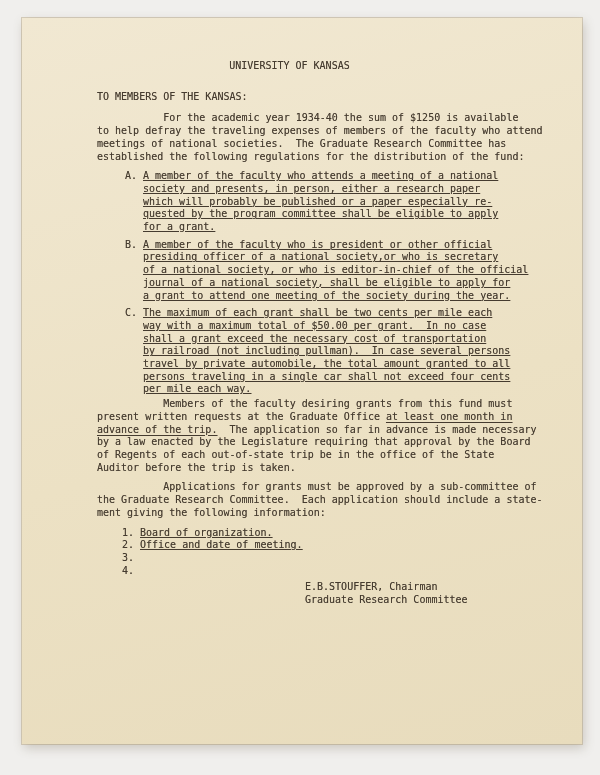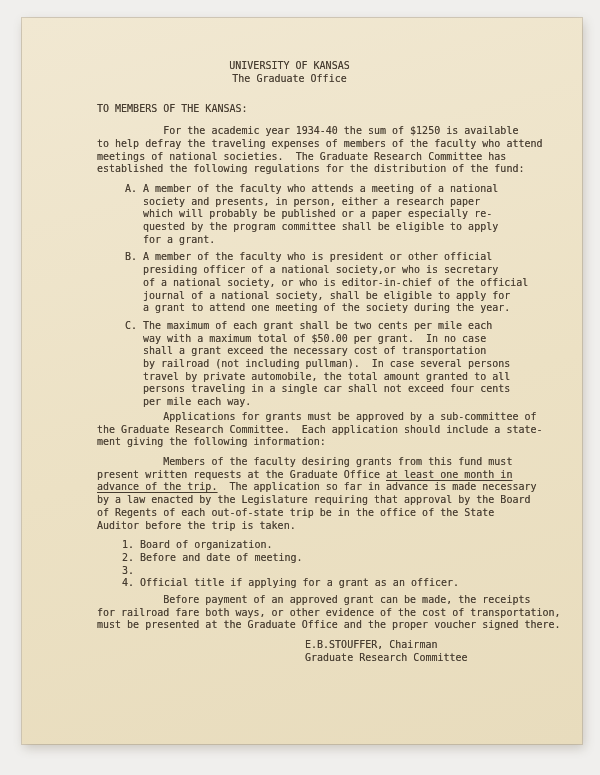--- a/index.html
+++ b/index.html
@@ -26,32 +26,31 @@
   .tw{white-space:pre;margin:0;font:inherit;}
   .letterhead{text-align:center;margin:0 54px 18px 0;}
   .salutation{margin-bottom:9px;}
   .para{margin-bottom:7px;}
   .li{display:flex;}
   .regs .li{margin-bottom:5px;}
   .regs .li:last-child{margin-bottom:2px;}
   .regs .li-label{flex:none;margin-left:28px;width:18px;}
   .info{margin-bottom:4px;}
   .info .li-label{flex:none;margin-left:25px;width:18px;}
-  .li-text{flex:none;}
+  .li-text{flex:none;text-decoration:underline;}
   .u{text-decoration:underline;text-underline-offset:1.5px;text-decoration-thickness:1px;}
   .sig{margin-left:208px;margin-bottom:7px;}
 </style>
 </head>
 <body>
 
 <div class="paper">
 
   <div class="letterhead">
     <div class="tw">UNIVERSITY OF KANSAS</div>
-    <div class="tw">The Graduate Office</div>
   </div>
 
   <div class="tw salutation">TO MEMBERS OF THE KANSAS:</div>
 
   <pre class="tw para">           For the academic year 1934-40 the sum of $1250 is available
 to help defray the traveling expenses of members of the faculty who attend
 meetings of national societies.  The Graduate Research Committee has
 established the following regulations for the distribution of the fund:</pre>
 
   <div class="regs">
@@ -76,52 +75,48 @@
       <pre class="tw li-text">The maximum of each grant shall be two cents per mile each
 way with a maximum total of $50.00 per grant.  In no case
 shall a grant exceed the necessary cost of transportation
 by railroad (not including pullman).  In case several persons
 travel by private automobile, the total amount granted to all
 persons traveling in a single car shall not exceed four cents
 per mile each way.</pre>
     </div>
   </div>
 
-  <pre class="tw para">           Applications for grants must be approved by a sub-committee of
-the Graduate Research Committee.  Each application should include a state-
-ment giving the following information:</pre>
-
   <pre class="tw para"><span>           Members of the faculty desiring grants from this fund must
 present written requests at the Graduate Office </span><span class="u">at least one month in</span><span>
 </span><span class="u">advance of the trip.</span><span>  The application so far in advance is made necessary
 by a law enacted by the Legislature requiring that approval by the Board
 of Regents of each out-of-state trip be in the office of the State
 Auditor before the trip is taken.</span></pre>
+
+  <pre class="tw para">           Applications for grants must be approved by a sub-committee of
+the Graduate Research Committee.  Each application should include a state-
+ment giving the following information:</pre>
 
   <div class="info">
     <div class="li">
       <span class="tw li-label">1.</span>
       <pre class="tw li-text">Board of organization.</pre>
     </div>
     <div class="li">
       <span class="tw li-label">2.</span>
-      <pre class="tw li-text">Before and date of meeting.</pre>
+      <pre class="tw li-text">Office and date of meeting.</pre>
     </div>
     <div class="li">
       <span class="tw li-label">3.</span>
     </div>
     <div class="li">
       <span class="tw li-label">4.</span>
-      <pre class="tw li-text">Official title if applying for a grant as an officer.</pre>
     </div>
   </div>
 
-  <pre class="tw para">           Before payment of an approved grant can be made, the receipts
-for railroad fare both ways, or other evidence of the cost of transportation,
-must be presented at the Graduate Office and the proper voucher signed there.</pre>
 
   <div class="sig">
     <div class="tw">E.B.STOUFFER, Chairman</div>
     <div class="tw">Graduate Research Committee</div>
   </div>
 
 
 </div>
 
 </body></html>

